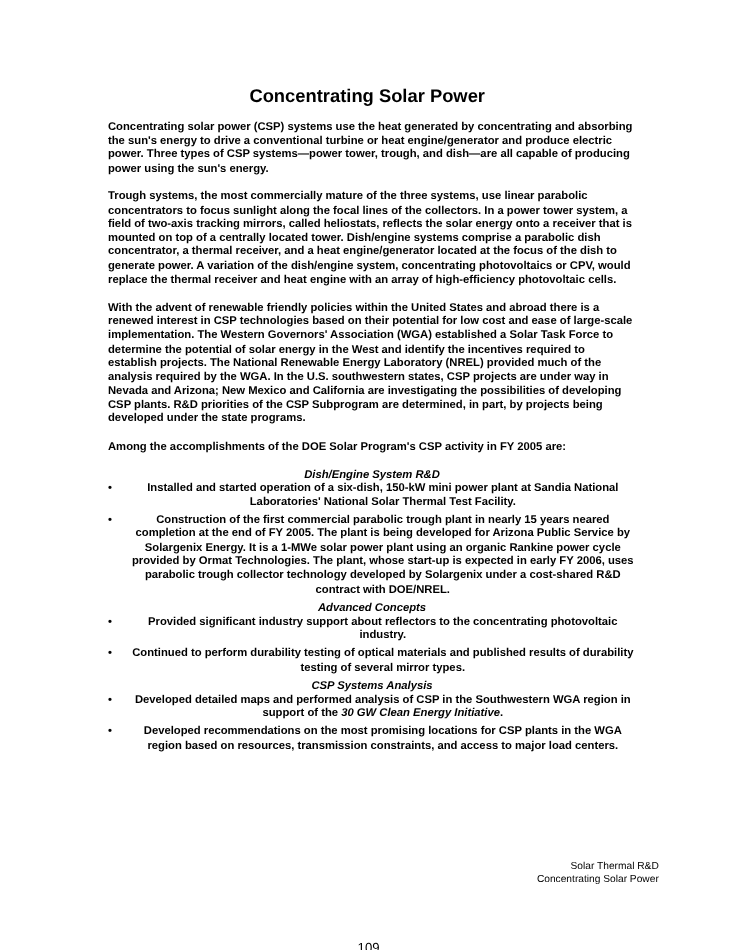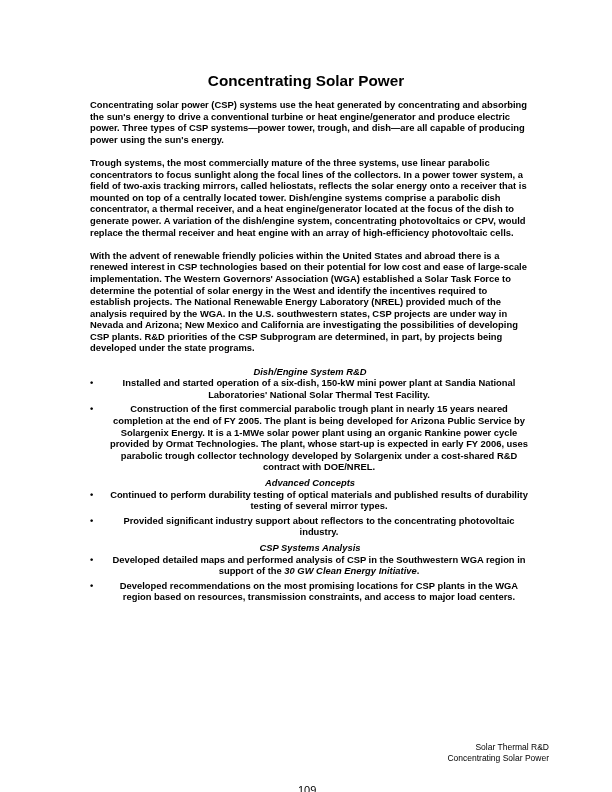--- a/index.html
+++ b/index.html
@@ -7,46 +7,47 @@
   .page { position: absolute; left: 0; top: 0; width: 604px; height: 792px; }
   .title { position: absolute; top: 72px; left: 0; width: 612px; text-align: center; font-weight: bold; font-size: 15.3px; }
   .body { position: absolute; left: 90px; top: 99px; width: 440px; font-size: 9.4px; line-height: 11.6px; font-weight: bold; }
   .body p { margin: 0 0 11.6px 0; }
   .sub { font-style: italic; margin-top: 4px; text-align: center; }
   .sub.first { margin-top: 0; }
   .bullets { list-style: none; margin: 0; padding: 0; text-align: center; }
   .bullets li { position: relative; padding-left: 18px; margin-bottom: 3px; }
   .bullets li::before { content: "\2022"; position: absolute; left: 0; top: 0; }
   .footer-page { position: absolute; top: 784px; left: 298px; font-size: 11px; }
-  .footer-right { position: absolute; top: 742px; right: 55px; font-size: 8.5px; text-align: right; line-height: 11px; margin-left: 24px; }
+  .footer-right { position: absolute; top: 716px; right: 55px; font-size: 8.5px; text-align: right; line-height: 11px; margin-left: 24px; }
 </style>
 </head>
 <body>
 
 <div class="page">
   <div class="title">Concentrating Solar Power</div>
 
   <div class="body">
     <p>Concentrating solar power (CSP) systems use the heat generated by concentrating and absorbing the sun's energy to drive a conventional turbine or heat engine/generator and produce electric power. Three types of CSP systems—power tower, trough, and dish—are all capable of producing power using the sun's energy.</p>
     <p>Trough systems, the most commercially mature of the three systems, use linear parabolic concentrators to focus sunlight along the focal lines of the collectors. In a power tower system, a field of two-axis tracking mirrors, called heliostats, reflects the solar energy onto a receiver that is mounted on top of a centrally located tower. Dish/engine systems comprise a parabolic dish concentrator, a thermal receiver, and a heat engine/generator located at the focus of the dish to generate power. A variation of the dish/engine system, concentrating photovoltaics or CPV, would replace the thermal receiver and heat engine with an array of high-efficiency photovoltaic cells.</p>
     <p>With the advent of renewable friendly policies within the United States and abroad there is a renewed interest in CSP technologies based on their potential for low cost and ease of large-scale implementation. The Western Governors' Association (WGA) established a Solar Task Force to determine the potential of solar energy in the West and identify the incentives required to establish projects. The National Renewable Energy Laboratory (NREL) provided much of the analysis required by the WGA. In the U.S. southwestern states, CSP projects are under way in Nevada and Arizona; New Mexico and California are investigating the possibilities of developing CSP plants. R&amp;D priorities of the CSP Subprogram are determined, in part, by projects being developed under the state programs.</p>
+    <p>Among the accomplishments of the DOE Solar Program's CSP activity in FY 2005 are:</p>
 
     <div class="sub first">Dish/Engine System R&amp;D</div>
     <ul class="bullets">
       <li>Installed and started operation of a six-dish, 150-kW mini power plant at Sandia National Laboratories' National Solar Thermal Test Facility.</li>
     </ul>
 
     <ul class="bullets">
       <li>Construction of the first commercial parabolic trough plant in nearly 15 years neared completion at the end of FY 2005. The plant is being developed for Arizona Public Service by Solargenix Energy. It is a 1-MWe solar power plant using an organic Rankine power cycle provided by Ormat Technologies. The plant, whose start-up is expected in early FY 2006, uses parabolic trough collector technology developed by Solargenix under a cost-shared R&amp;D contract with DOE/NREL.</li>
     </ul>
 
     <div class="sub">Advanced Concepts</div>
     <ul class="bullets">
+      <li>Provided significant industry support about reflectors to the concentrating photovoltaic industry.</li>
       <li>Continued to perform durability testing of optical materials and published results of durability testing of several mirror types.</li>
-      <li>Provided significant industry support about reflectors to the concentrating photovoltaic industry.</li>
     </ul>
 
     <div class="sub">CSP Systems Analysis</div>
     <ul class="bullets">
       <li><span>Developed detailed maps and performed analysis of CSP in the Southwestern WGA region in support of the </span><i>30 GW Clean Energy Initiative</i><span>.</span></li>
       <li>Developed recommendations on the most promising locations for CSP plants in the WGA region based on resources, transmission constraints, and access to major load centers.</li>
     </ul>
   </div>
 
   <div class="footer-page">109</div>

